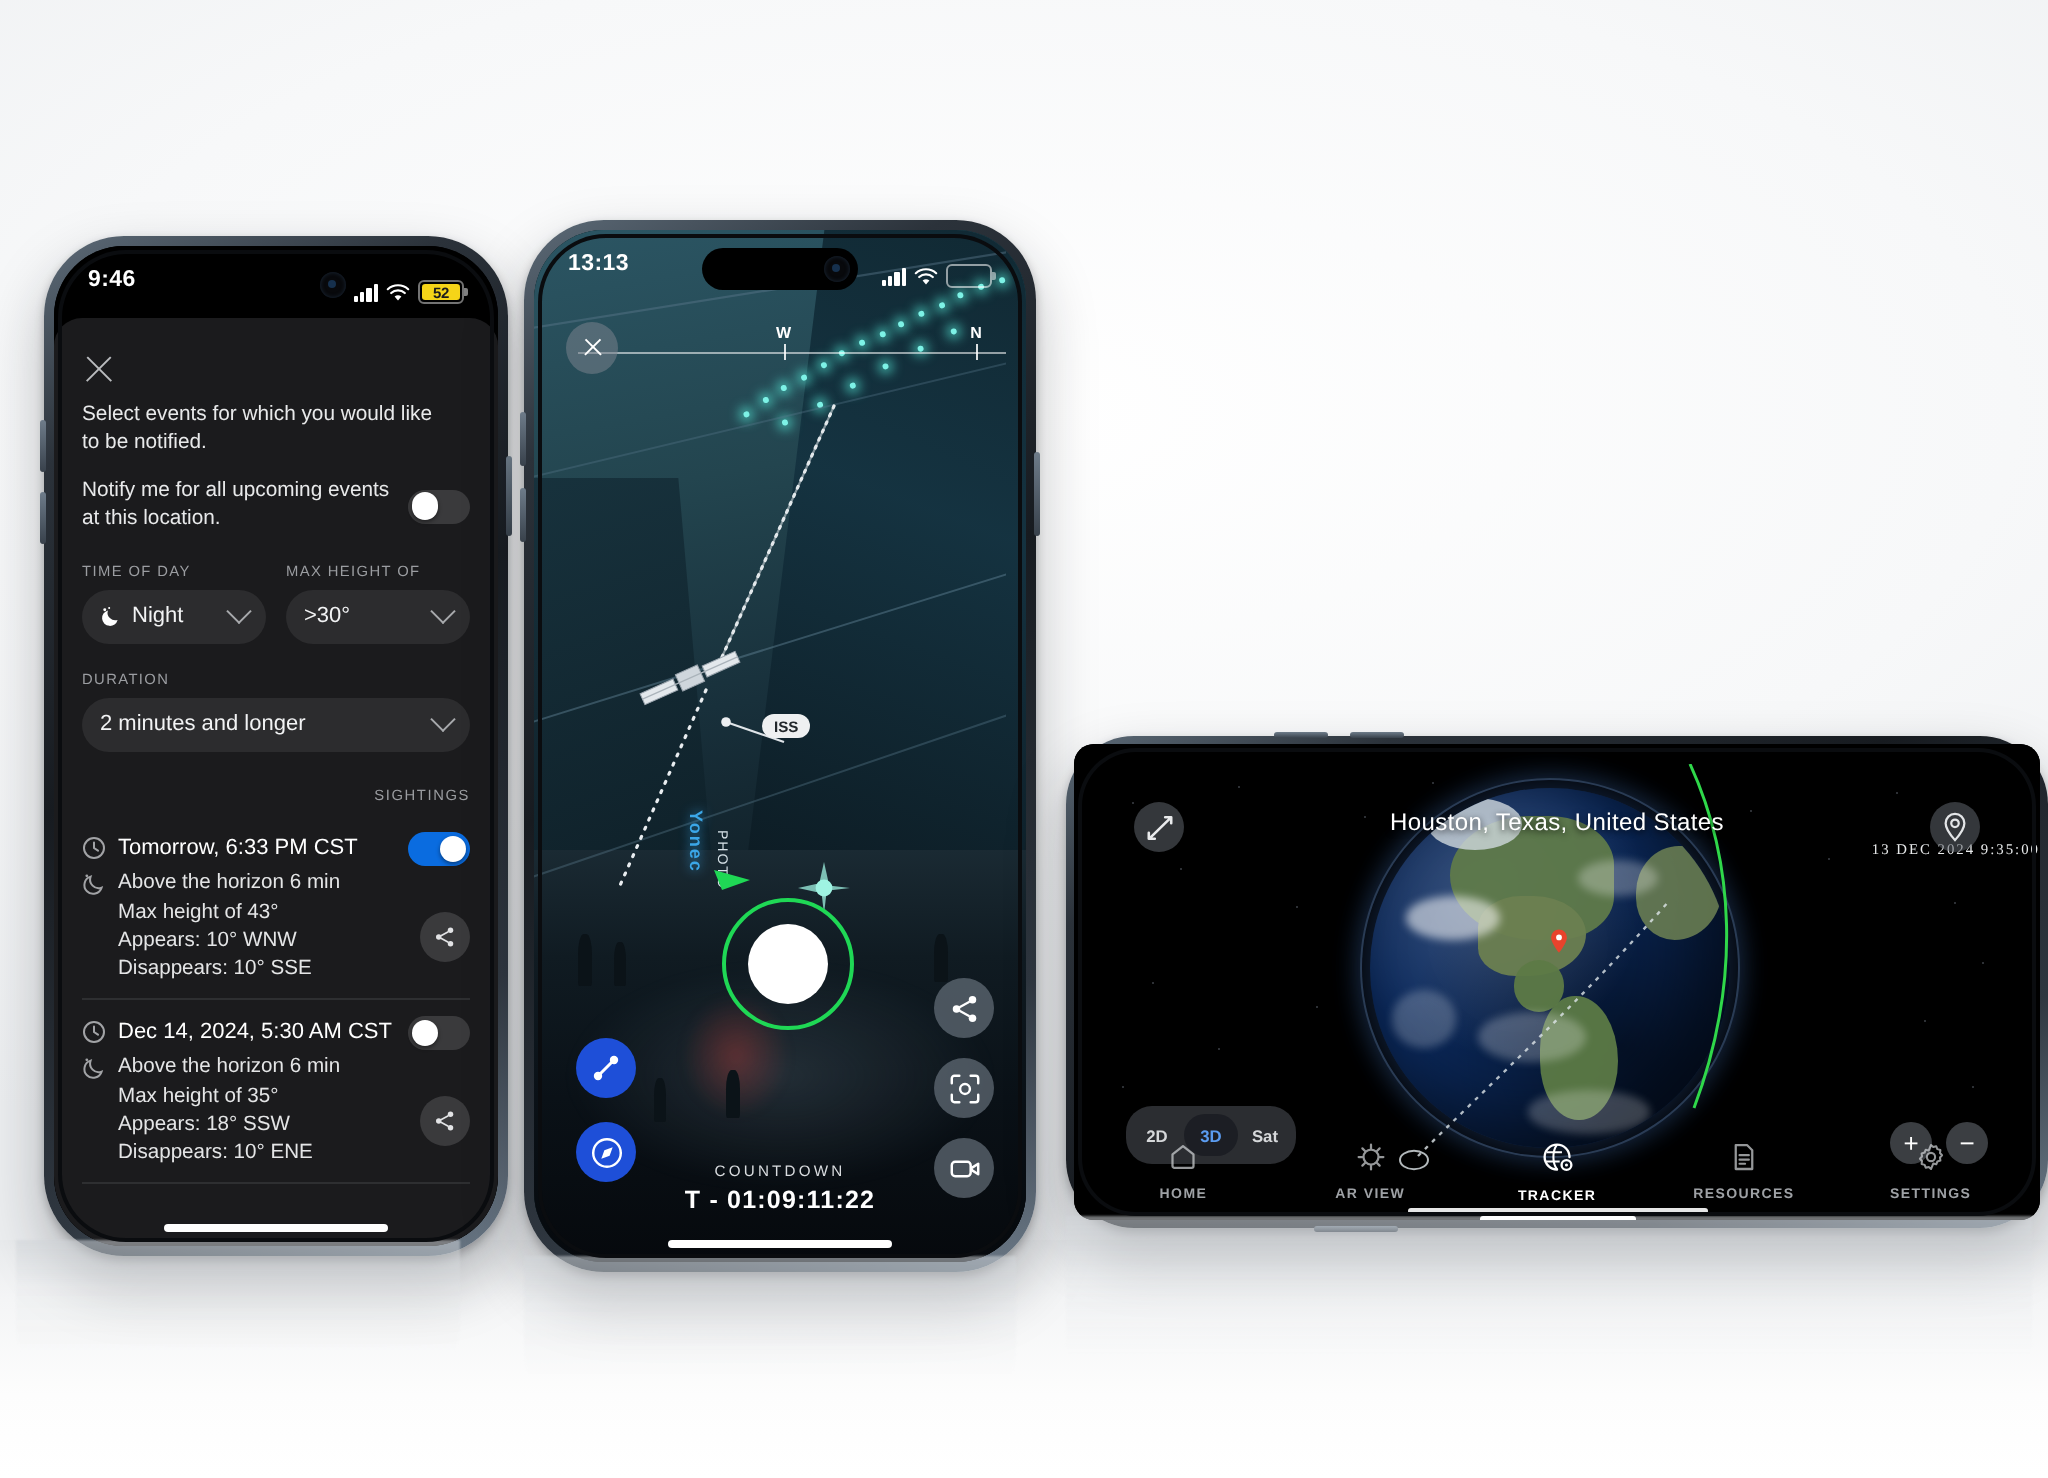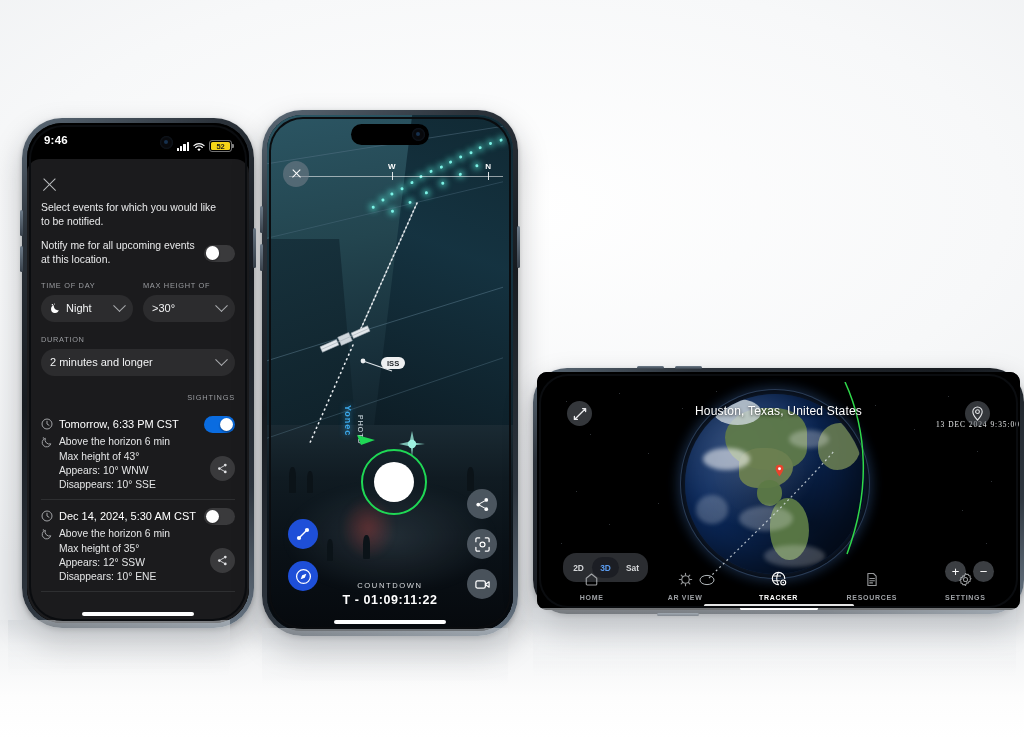--- a/index.html
+++ b/index.html
@@ -334,21 +334,21 @@
               <div class="line">
                 <span class="ico">
                   <svg width="12" height="12" viewBox="0 0 12 12">
                       <path d="M9.8 7.8A4.3 4.3 0 0 1 4.3 2.3 4.4 4.4 0 1 0 9.8 7.8z" fill="none" stroke="#cfd1d4" stroke-width="1"></path>
                       <circle cx="2.4" cy="1.9" r=".7" fill="#cfd1d4"></circle>
                     </svg>
                 </span>
                 <span>Above the horizon 6 min</span>
               </div>
               <div class="line ind">Max height of 35°</div>
-              <div class="line ind">Appears: 12° SSW</div>
+              <div class="line ind">Appears: 18° SSW</div>
               <div class="line ind">Disappears: 10° ENE</div>
               <div class="share">
                 <svg width="11" height="11" viewBox="0 0 12 12">
                     <circle cx="9" cy="2.3" r="1.5" fill="#e2e3e5"></circle>
                     <circle cx="2.6" cy="6" r="1.5" fill="#e2e3e5"></circle>
                     <circle cx="9" cy="9.7" r="1.5" fill="#e2e3e5"></circle>
                     <path d="M7.8 3.1 3.8 5.3M3.8 6.7l4 2.2" stroke="#e2e3e5" stroke-width=".9"></path>
                   </svg>
               </div>
             </div>
@@ -485,20 +485,41 @@
 
         <div class="countdown">
           <div class="cl">COUNTDOWN</div>
           <div class="cv">T - 01:09:11:22</div>
         </div>
       </div>
 
       <div class="island">
           <div class="lens"></div>
         </div>
+      <div class="statusbar">
+        <div>13:13</div>
+        <div class="sb-right">
+          <div class="sig">
+              <i></i>
+              <i></i>
+              <i></i>
+              <i></i>
+            </div>
+          <div class="wifi">
+            <svg width="12" height="9" viewBox="0 0 12 9">
+                <path d="M6 8.2 4.3 6.3a2.6 2.6 0 0 1 3.4 0z" fill="#fff"></path>
+                <path d="M2.6 4.5a5 5 0 0 1 6.8 0" stroke="#fff" stroke-width="1.1" fill="none" stroke-linecap="round"></path>
+                <path d="M.9 2.6a7.6 7.6 0 0 1 10.2 0" stroke="#fff" stroke-width="1.1" fill="none" stroke-linecap="round"></path>
+              </svg>
+          </div>
+          <div class="batt white">
+              <div class="fill"></div>
+            </div>
+        </div>
+      </div>
       <div class="homebar"></div>
       <div class="bezelline"></div>
     </div>
   </div>
 
   <div class="phone" id="phone3">
     <div class="btn-side" style="top:-2px;left:104px;width:27px;height:3px;"></div>
     <div class="btn-side" style="top:-2px;left:142px;width:27px;height:3px;"></div>
     <div class="btn-side" style="bottom:-2px;left:124px;width:42px;height:3px;"></div>
     <div class="inner">

